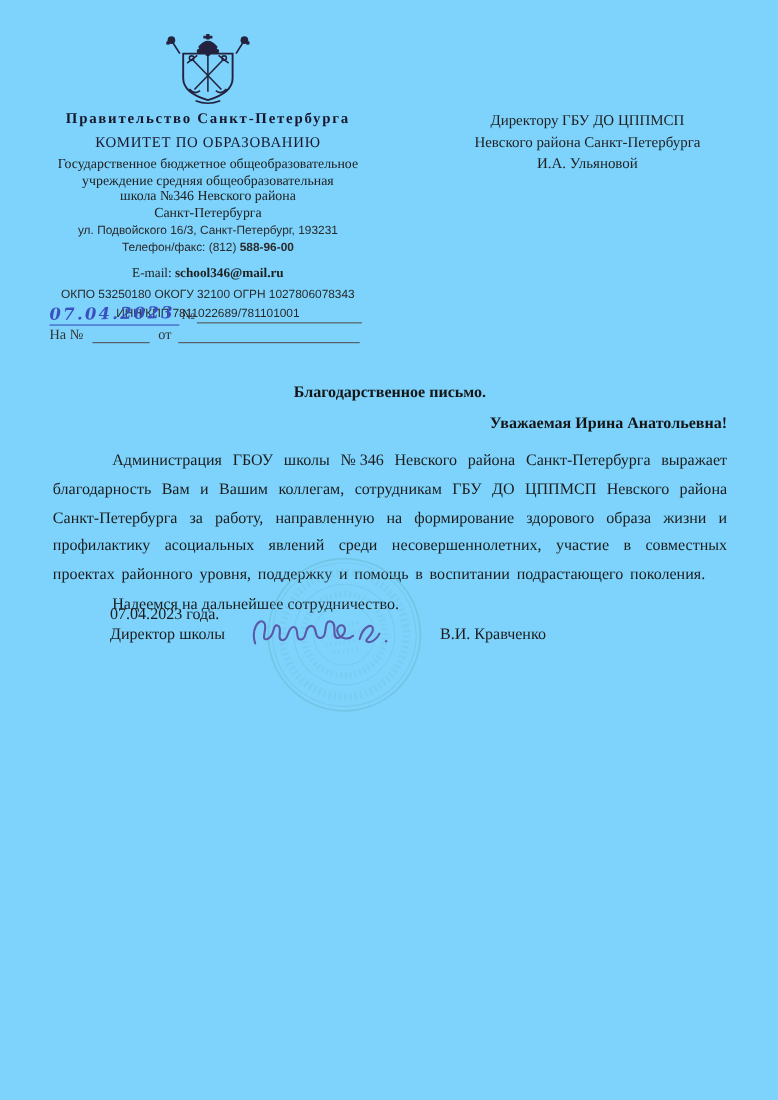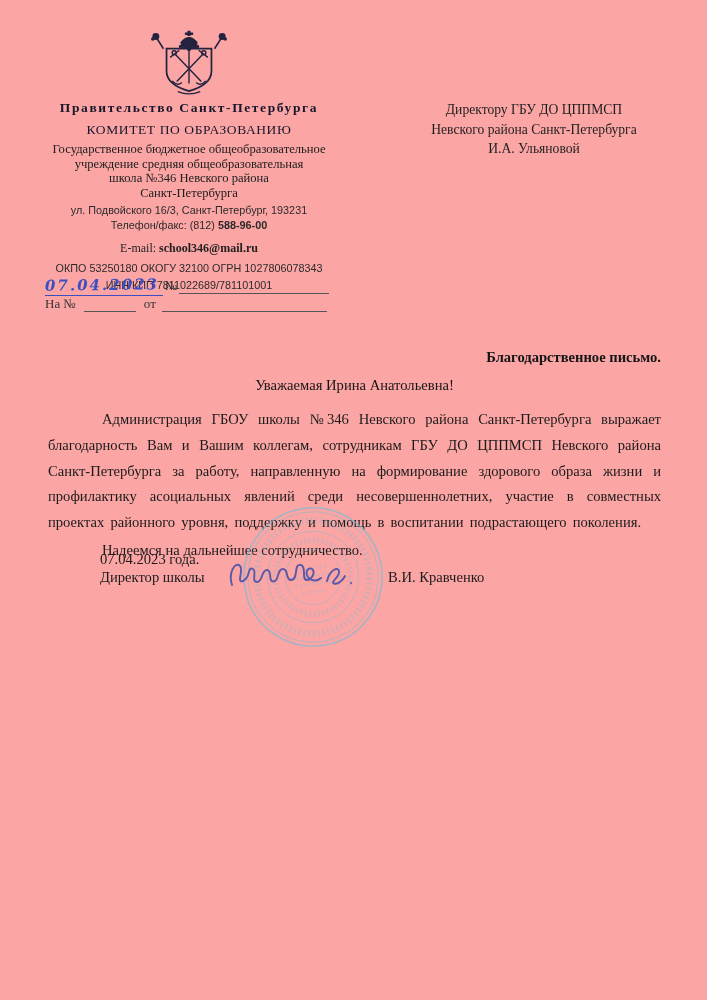--- a/index.html
+++ b/index.html
@@ -1,20 +1,20 @@
 <!DOCTYPE html>
 <html><head>
 <meta charset="utf-8">
 <style>
   html,body{margin:0;padding:0;background:#e8e8e8;}
   .page{
     position:relative;
     width:707px;height:1000px;
     margin:0 auto;
-    background:#fca5a5;
+    background:#7dd3fc;
     overflow:hidden;
     color:#1f1f1f;
     font-family:"Liberation Serif", serif;
   }
   
   .letterhead{
     position:absolute;left:28px;top:28px;width:322px;
     text-align:center;
   }
   .emblem{display:block;margin:0 auto 4px auto;}
@@ -54,31 +54,31 @@
   .ref-row2{position:absolute;left:45px;top:296px;display:flex;align-items:flex-end;font-size:13px;color:#333;}
   .ref-row2 .line-short{width:52px;margin:0 8px;}
   .ref-row2 .line-long{width:165px;margin-left:6px;}
   
   .addressee{
     position:absolute;left:400px;top:100px;width:268px;
     text-align:center;font-size:13.6px;line-height:19.5px;color:#1e1e1e;
   }
   
   .body-block{position:absolute;left:48px;top:349px;width:613px;}
-  .title{text-align:right;font-weight:bold;font-size:14.6px;color:#151515;}
-  .salutation{text-align:center;font-weight:normal;font-size:14.6px;margin-top:11px;color:#151515;}
+  .title{text-align:center;font-weight:bold;font-size:14.6px;color:#151515;}
+  .salutation{text-align:right;font-weight:bold;font-size:14.6px;margin-top:11px;color:#151515;}
   .paragraph{
     margin-top:13px;font-size:14.6px;line-height:25.8px;
     text-align:justify;text-indent:54px;color:#1b1b1b;
     word-spacing:2.5px;
   }
   .closing{margin-top:2px;font-size:14.6px;line-height:25.8px;text-indent:54px;color:#1b1b1b;}
   .date-line{position:absolute;left:100px;top:551px;font-size:14.6px;color:#1b1b1b;}
   .signer-title{position:absolute;left:100px;top:569px;font-size:14.6px;color:#1b1b1b;}
-  .signer-name{position:absolute;left:388px;top:569px;font-size:14.6px;color:#1b1b1b;text-align:right;}
+  .signer-name{position:absolute;left:400px;top:569px;font-size:14.6px;color:#1b1b1b;text-align:right;}
   
   .stamp{
     position:absolute;left:240px;top:504px;width:146px;height:146px;
     transform:rotate(-9deg);pointer-events:none;
   }
   .signature{position:absolute;left:224px;top:551px;width:134px;height:50px;}
 </style>
 </head>
 <body>
 

